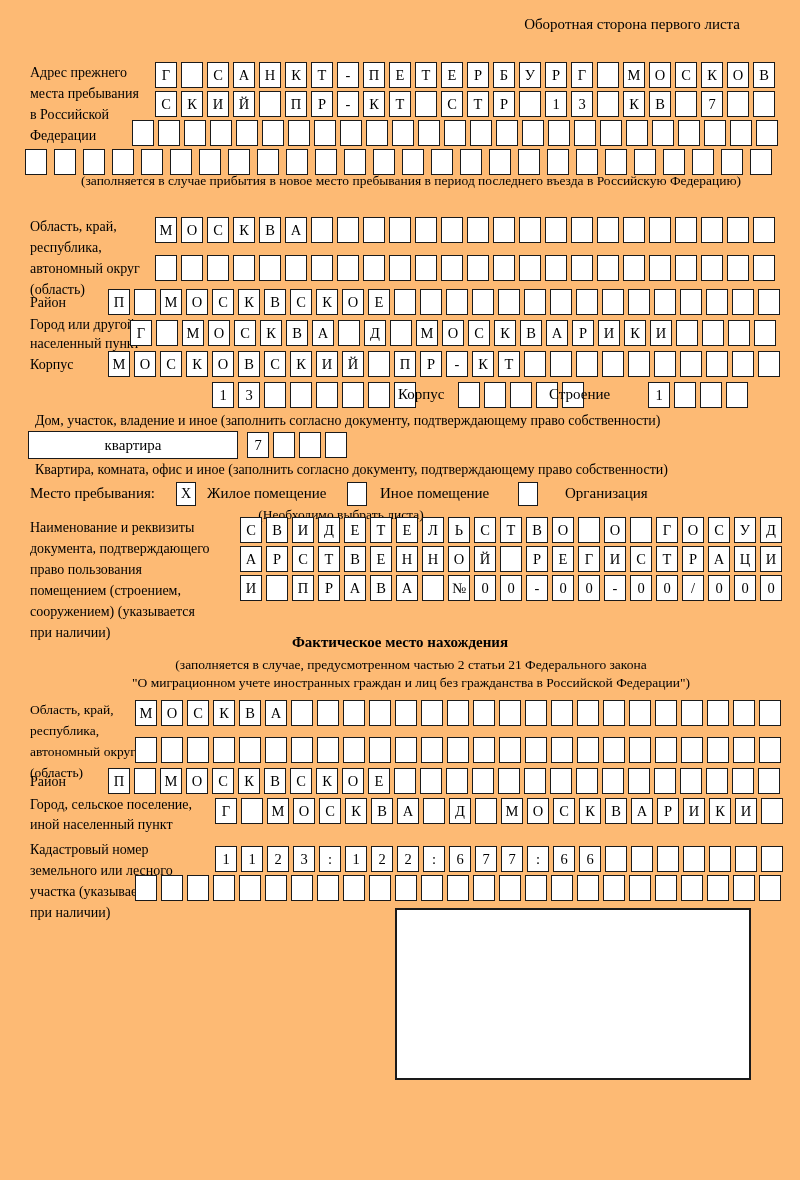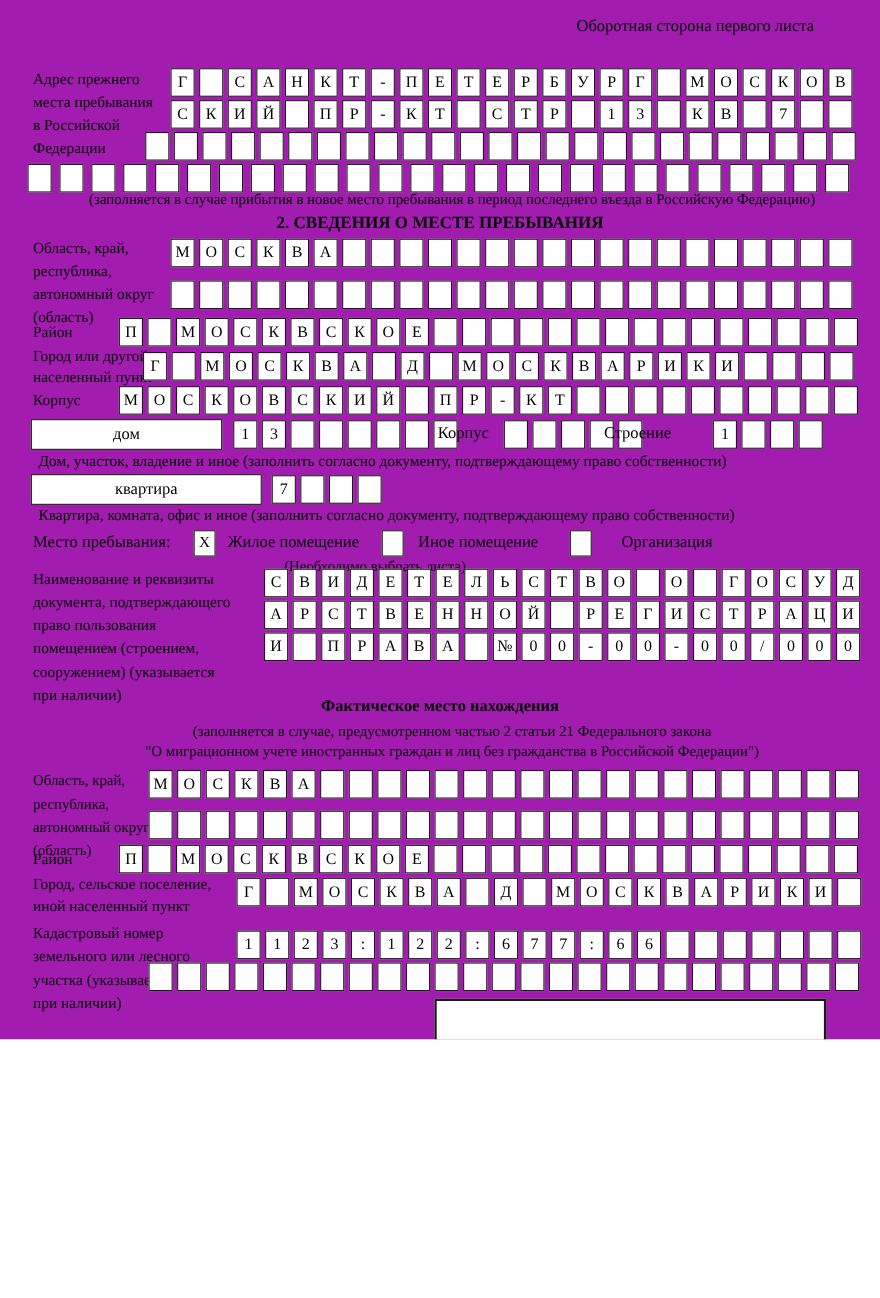--- a/index.html
+++ b/index.html
@@ -1,16 +1,16 @@
 <!DOCTYPE html>
 <html><head>
 <meta charset="utf-8">
 <style>
   html,body{margin:0;padding:0;background:#fff;}
-  .page{position:relative;width:800px;height:945px;background:#a21caf;color:#000;
+  .page{position:relative;width:800px;height:1180px;background:#fdba74;color:#000;
         font-family:"Liberation Serif","DejaVu Serif",serif;overflow:hidden;}
   .abs{position:absolute;}
   .cells{display:flex;gap:4px;}
   .cells.gap7{gap:7px;}
   .cell{flex:none;width:22px;height:26px;border:1.6px solid #1a1a1a;box-sizing:border-box;
         display:flex;align-items:center;justify-content:center;font-size:14.5px;background:#fff;}
   .label{font-size:14px;line-height:21px;}
   .hdr{font-size:15px;}
   .note{font-size:13.5px;text-align:center;margin-left:11px;}
   .lnote{font-size:14px;}
@@ -132,21 +132,20 @@
       <span class="cell"></span>
       <span class="cell"></span>
       <span class="cell"></span>
       <span class="cell"></span>
       <span class="cell"></span>
       <span class="cell"></span>
       <span class="cell"></span>
     </div>
   <div class="abs note" style="left:0;top:173px;width:800px;">(заполняется в случае прибытия в новое место пребывания в период последнего въезда в Российскую Федерацию)</div>
 
-  <div class="abs title" style="left:0;top:194px;width:800px;">2. СВЕДЕНИЯ О МЕСТЕ ПРЕБЫВАНИЯ</div>
 
   <div class="abs label" style="left:30px;top:216px;width:118px;">Область, край, республика, автономный округ (область)</div>
   <div class="abs cells" style="left:155px;top:217px;">
       <span class="cell">М</span>
       <span class="cell">О</span>
       <span class="cell">С</span>
       <span class="cell">К</span>
       <span class="cell">В</span>
       <span class="cell">А</span>
       <span class="cell"></span>
@@ -277,23 +276,20 @@
       <span class="cell"></span>
       <span class="cell"></span>
       <span class="cell"></span>
       <span class="cell"></span>
       <span class="cell"></span>
       <span class="cell"></span>
       <span class="cell"></span>
       <span class="cell"></span>
     </div>
 
-  <div class="abs widebox" style="left:28px;top:381px;width:174px;">
-    <span>дом</span>
-  </div>
   <div class="abs cells" style="left:212px;top:382px;">
       <span class="cell">1</span>
       <span class="cell">3</span>
       <span class="cell"></span>
       <span class="cell"></span>
       <span class="cell"></span>
       <span class="cell"></span>
       <span class="cell"></span>
       <span class="cell"></span>
     </div>

